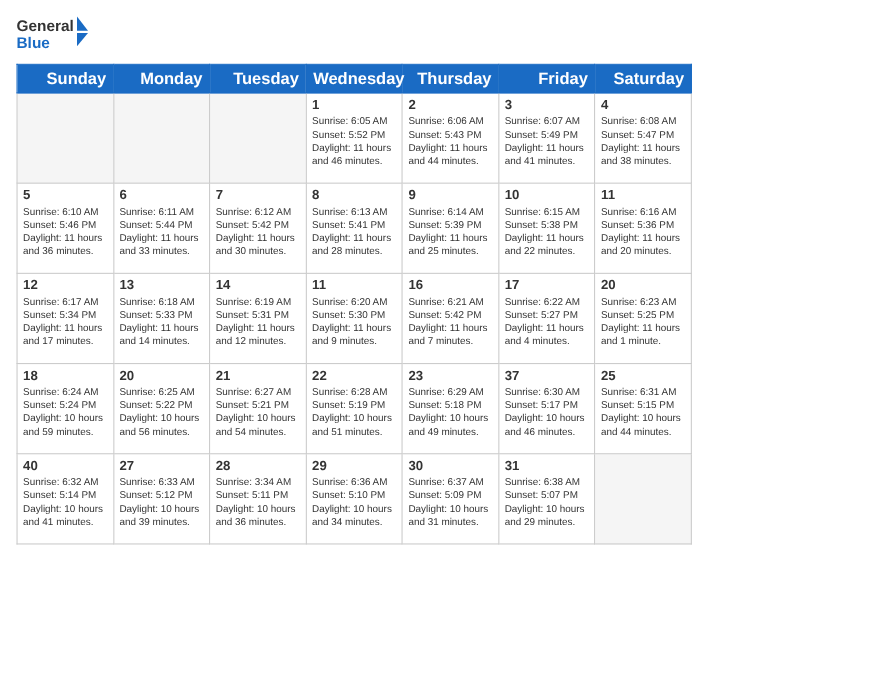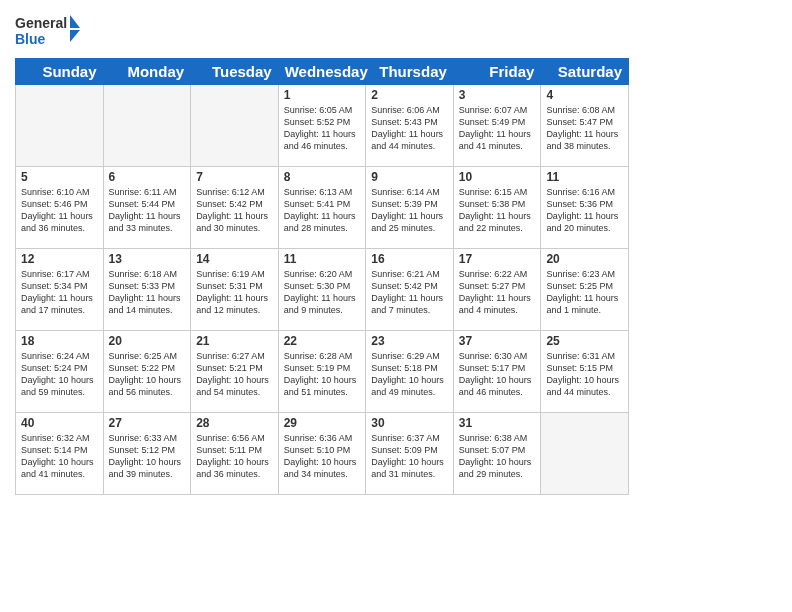--- a/index.html
+++ b/index.html
@@ -279,21 +279,21 @@
 Daylight: 10 hours and 41 minutes.</div>
           </td>
           <td>
             <span class="day-num">27</span>
             <div class="day-info">Sunrise: 6:33 AM
 Sunset: 5:12 PM
 Daylight: 10 hours and 39 minutes.</div>
           </td>
           <td>
             <span class="day-num">28</span>
-            <div class="day-info">Sunrise: 6:56 AM
+            <div class="day-info">Sunrise: 3:34 AM
 Sunset: 5:11 PM
 Daylight: 10 hours and 36 minutes.</div>
           </td>
           <td>
             <span class="day-num">29</span>
             <div class="day-info">Sunrise: 6:36 AM
 Sunset: 5:10 PM
 Daylight: 10 hours and 34 minutes.</div>
           </td>
           <td>

